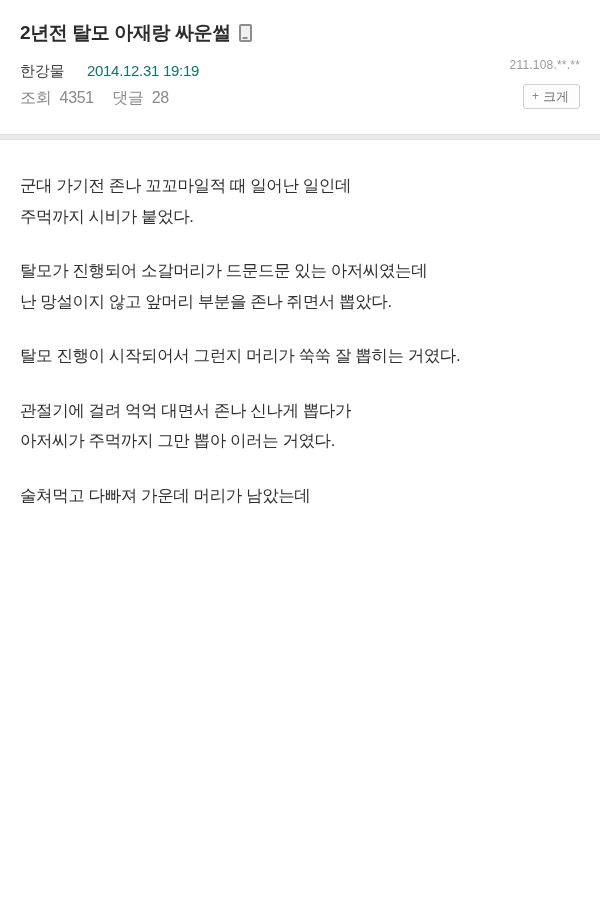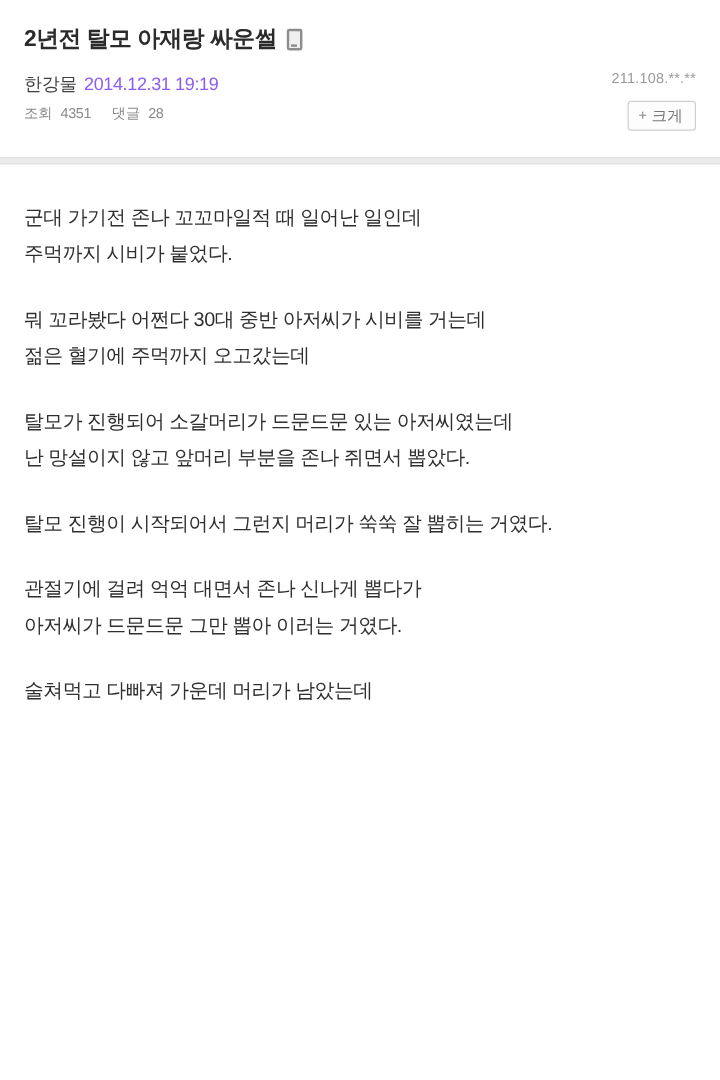--- a/index.html
+++ b/index.html
@@ -67,23 +67,23 @@
     align-items: flex-start;
     justify-content: space-between;
   }
   .meta-left {
     font-size: 15px;
     color: #8a8a8a;
     letter-spacing: -0.3px;
     line-height: 1.75;
   }
   .meta-left .author { color: #404040; }
-  .meta-left .dt { color: #8b5cf6; margin-left: 2px; }
+  .meta-left .dt { color: #0f766e; margin-left: 19px; }
   .meta-stats {
-    font-size: 12px;
+    font-size: 16px;
     color: #8a8a8a;
     letter-spacing: -0.3px;
   }
   .meta-stats span { margin-right: 4px; }
   .meta-stats .num { margin-right: 14px; }
 
   .meta-right {
     text-align: right;
   }
   .ip {
@@ -163,23 +163,21 @@
         </button>
       </div>
     </div>
   </div>
 
   <div class="divider"></div>
 
   <div class="content">
     <p class="para">군대 가기전 존나 꼬꼬마일적 때 일어난 일인데
 주먹까지 시비가 붙었다.</p>
-    <p class="para">뭐 꼬라봤다 어쩐다 30대 중반 아저씨가 시비를 거는데
-젊은 혈기에 주먹까지 오고갔는데</p>
     <p class="para">탈모가 진행되어 소갈머리가 드문드문 있는 아저씨였는데
 난 망설이지 않고 앞머리 부분을 존나 쥐면서 뽑았다.</p>
     <p class="para">탈모 진행이 시작되어서 그런지 머리가 쑥쑥 잘 뽑히는 거였다.</p>
     <p class="para">관절기에 걸려 억억 대면서 존나 신나게 뽑다가
-아저씨가 드문드문 그만 뽑아 이러는 거였다.</p>
+아저씨가 주먹까지 그만 뽑아 이러는 거였다.</p>
     <p class="para">술쳐먹고 다빠져 가운데 머리가 남았는데</p>
   </div>
 
 </div>
 
 </body></html>

